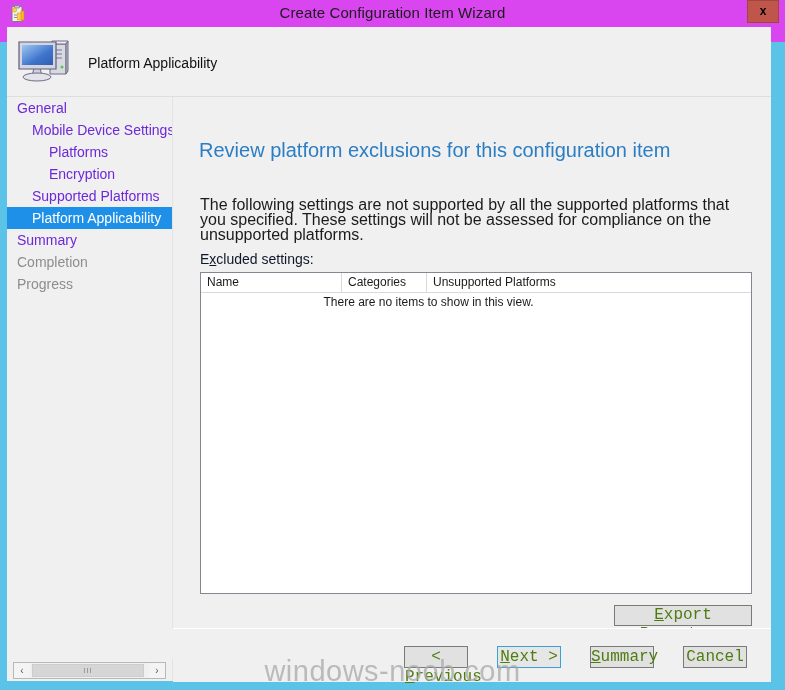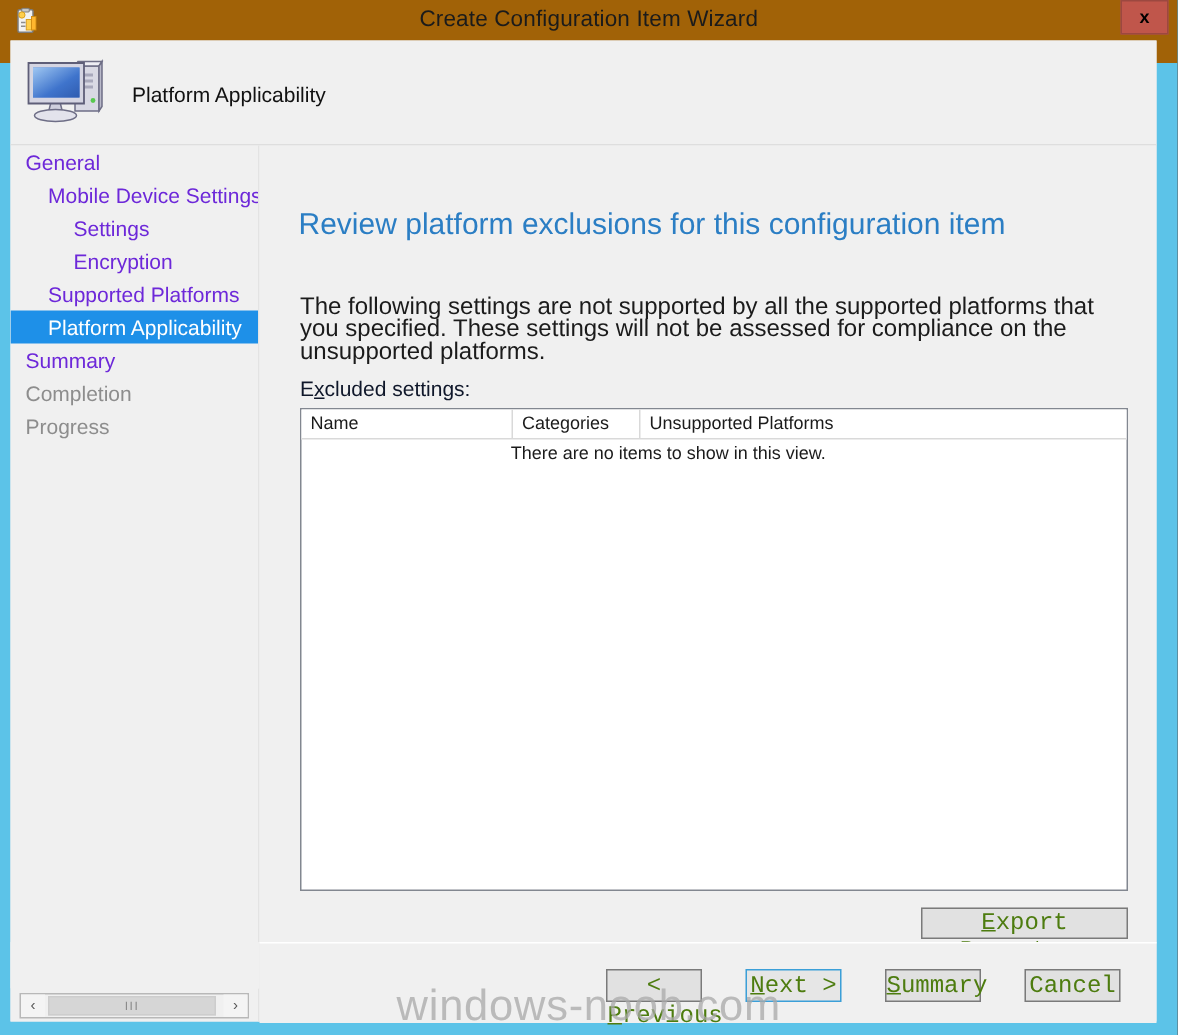--- a/index.html
+++ b/index.html
@@ -17,21 +17,21 @@
     background: #5cc3e8;
     box-sizing: border-box;
     overflow: hidden;
   }
 
   
   #titlebar {
     position: absolute;
     left: 0; top: 0;
     width: 785px; height: 42px;
-    background: #a16207;
+    background: #d946ef;
   }
   #title-icon {
     position: absolute;
     left: 9px; top: 5px;
     width: 18px; height: 18px;
   }
   #title-text {
     position: absolute;
     left: 0; top: 4px;
     width: 785px;
@@ -213,21 +213,20 @@
   #lv-col-name { left: 0;   width: 141px; }
   #lv-col-cat  { left: 141px; width: 85px; }
   #lv-col-plat { left: 226px; width: 324px; border-right: none; }
   #lv-empty {
     position: absolute;
     left: 0; top: 22px;
     width: 455px;
     text-align: center;
     font-size: 12px;
     color: #1b1b1b;
-    padding-left: 17px;
   }
 
   
   .btn {
     background: #e1e1e1;
     border: 1px solid #7a7a7a;
     box-sizing: border-box;
     font-size: 16px;
     color: #4d7c0f;
     text-align: center;
@@ -336,21 +335,21 @@
           <path d="M6 11 L37 11 L37 31 L6 31 Z" fill="url(#scr)"></path>
         </svg>
       </span>
       <div id="header-title">Platform Applicability</div>
     </div>
 
     <div id="sidebar">
       <div id="nav-list">
           <div class="nav-item lvl1">General</div>
           <div class="nav-item lvl2">Mobile Device Settings</div>
-          <div class="nav-item lvl3">Settings</div>
+          <div class="nav-item lvl3">Platforms</div>
           <div class="nav-item lvl3">Encryption</div>
           <div class="nav-item lvl2">Supported Platforms</div>
           <div class="nav-item lvl2 selected">Platform Applicability</div>
           <div class="nav-item lvl1">Summary</div>
           <div class="nav-item lvl1 disabled">Completion</div>
           <div class="nav-item lvl1 disabled">Progress</div>
         </div>
     </div>
 
     <div id="sb-scroll">

